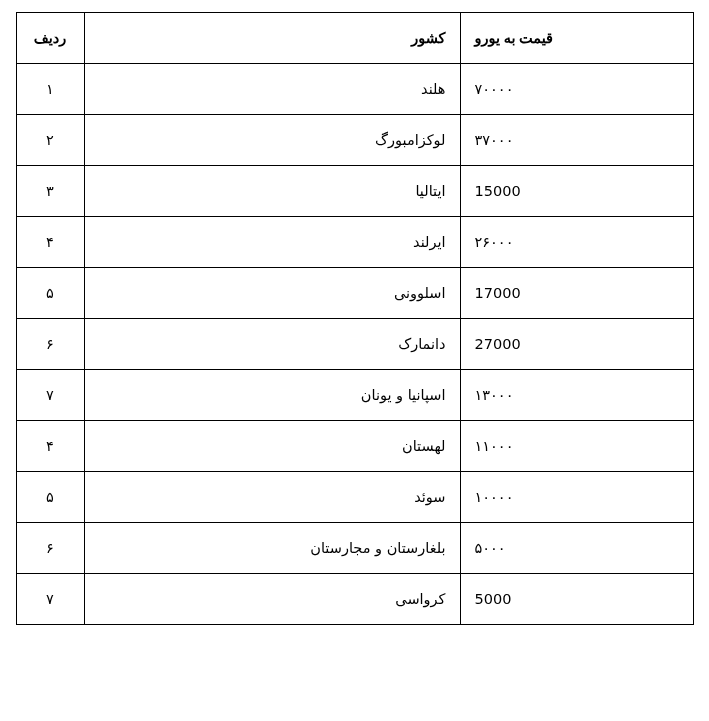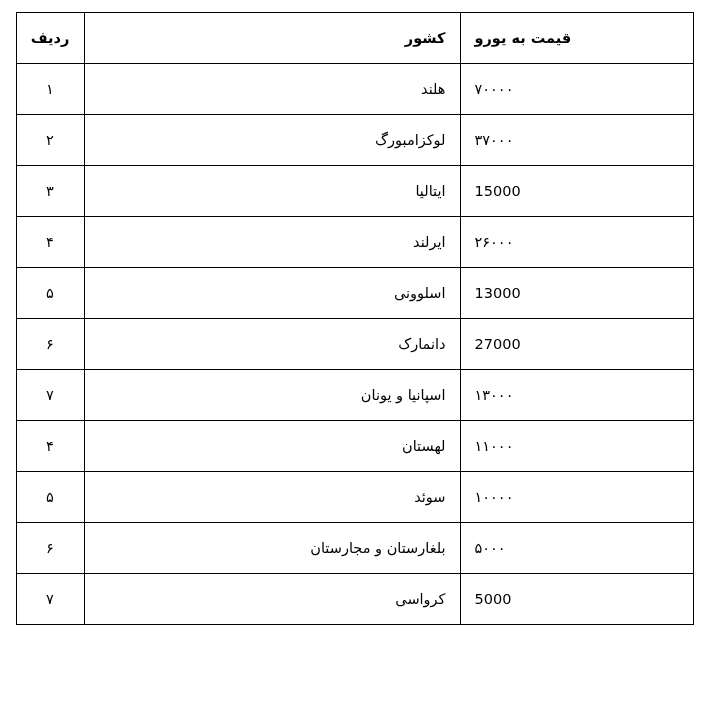--- a/index.html
+++ b/index.html
@@ -60,20 +60,21 @@
     text-align: right;
   }
   th.h-price, td.t-price {
     text-align: left;
     margin-top: 12px;
   }
   thead th {
     font-weight: bold;
     font-size: 15px;
     height: 54px;
+    font-family: Liberation Serif, serif;
   }
   td {
     font-weight: normal;
   }
 </style>
 </head>
 <body>
 
 <div class="page">
 
@@ -106,21 +107,21 @@
         <td class="t-price">15000</td>
         <td class="t-country">ایتالیا</td>
         <td class="t-index">۳</td>
       </tr>
       <tr>
         <td class="t-price">۲۶۰۰۰</td>
         <td class="t-country">ایرلند</td>
         <td class="t-index">۴</td>
       </tr>
       <tr>
-        <td class="t-price">13000</td>
+        <td class="t-price">17000</td>
         <td class="t-country">اسلوونی</td>
         <td class="t-index">۵</td>
       </tr>
       <tr>
         <td class="t-price">27000</td>
         <td class="t-country">دانمارک</td>
         <td class="t-index">۶</td>
       </tr>
       <tr>
         <td class="t-price">۱۳۰۰۰</td>

